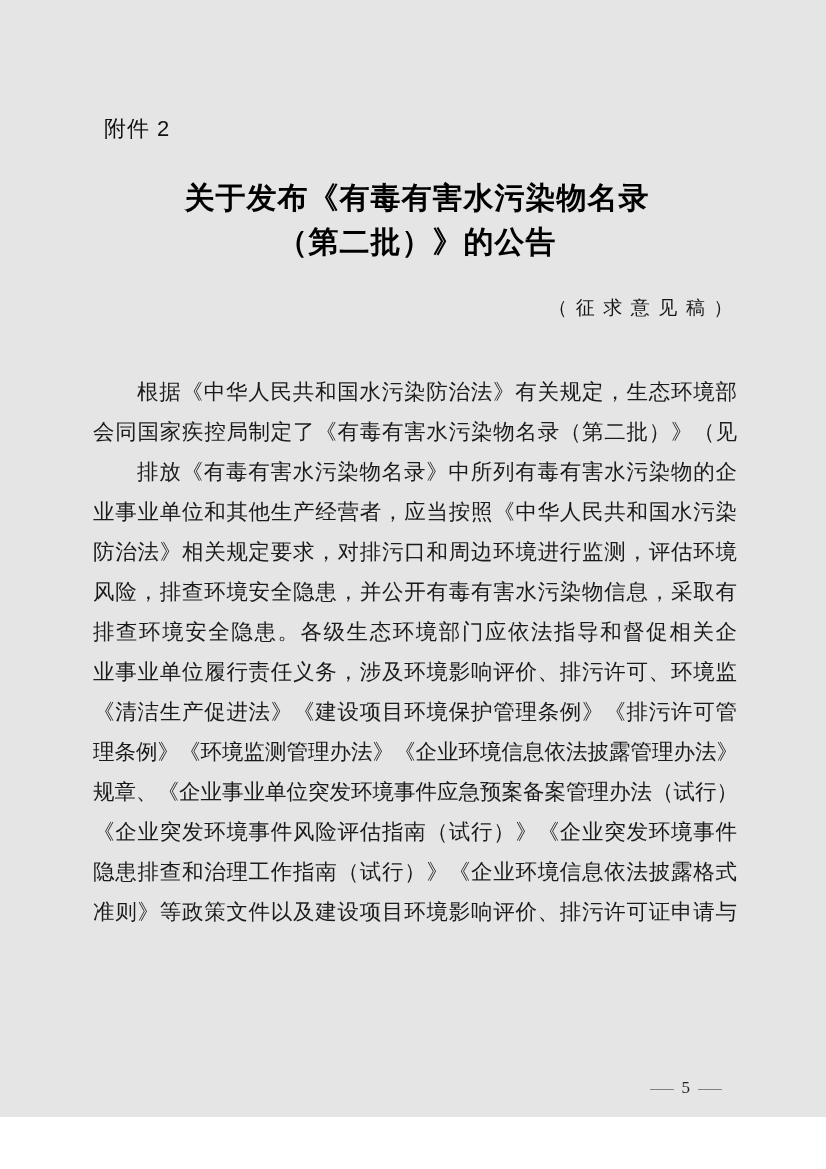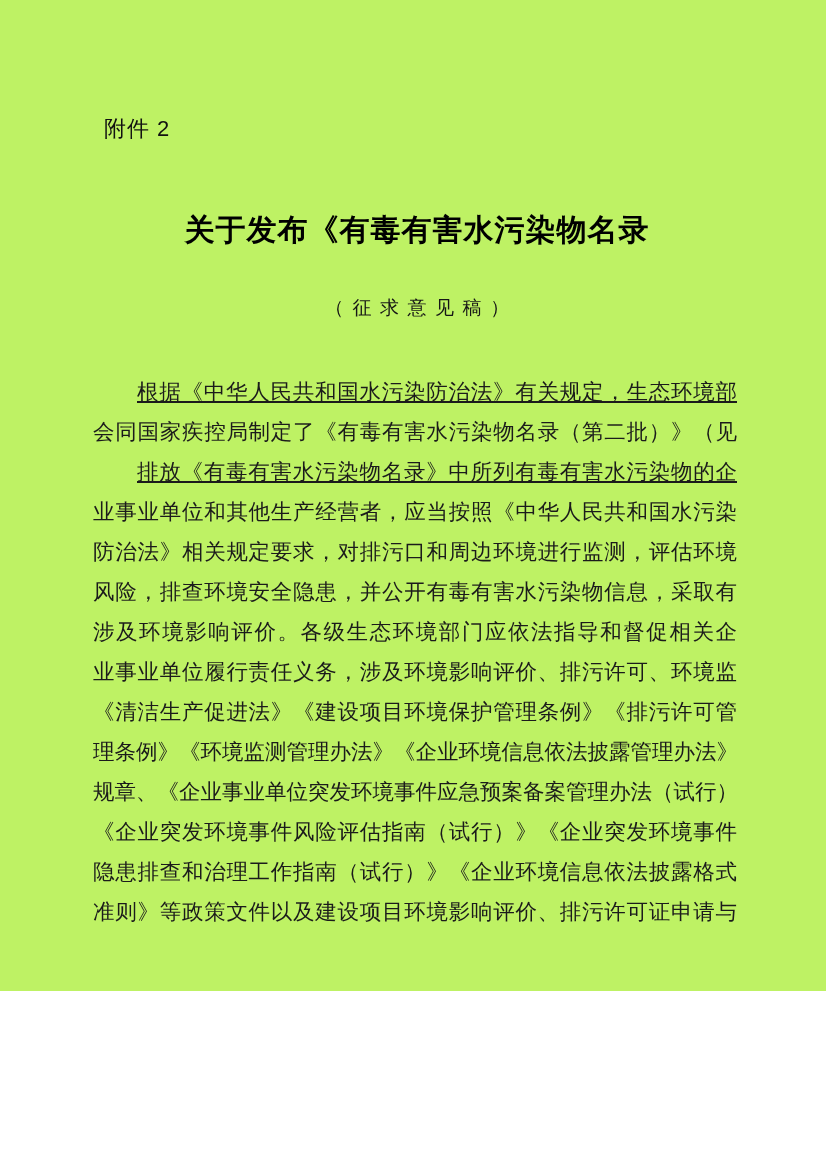--- a/index.html
+++ b/index.html
@@ -3,61 +3,61 @@
 <meta charset="utf-8">
 <style>
   html, body {
     margin: 0;
     padding: 0;
     background: #ffffff;
   }
   .page {
     position: relative;
     width: 826px;
-    height: 991px;
+    height: 1117px;
     margin: 0 auto;
-    background: #bef264;
+    background: #e5e5e5;
     overflow: hidden;
     color: #1b1b1b;
   }
 
   
   .attachment-label {
     position: absolute;
     left: 104px;
     top: 114px;
     font-family: "Liberation Sans", "DejaVu Sans", sans-serif;
     font-size: 22px;
     font-weight: 500;
     color: #111;
     letter-spacing: 1px;
   }
 
   
   .doc-title {
     position: absolute;
     left: 93px;
-    top: 208px;
+    top: 176px;
     width: 648px;
     text-align: center;
     font-family: Liberation Sans, sans-serif;
     font-size: 30px;
     font-weight: bold;
     color: #000;
     line-height: 44px;
     letter-spacing: 1px;
   }
 
   
   .doc-subtitle {
     position: absolute;
     left: 93px;
     top: 295px;
     width: 648px;
-    text-align: center;
+    text-align: right;
     font-family: "Liberation Serif", "DejaVu Serif", serif;
     font-size: 19px;
     font-weight: 400;
     color: #161616;
     letter-spacing: 0.45em;
     text-indent: 0.45em; 
   }
 
   
   .doc-body {
@@ -72,21 +72,20 @@
   }
   .body-line {
     height: 40px;
     white-space: nowrap;
     text-align: justify;
     text-align-last: justify;
     overflow: hidden;
   }
   .body-line.indent {
     text-indent: 44px;
-    text-decoration: underline;
   }
   .body-line.para-end {
     text-align-last: left;
   }
 
   
   .page-number {
     position: absolute;
     top: 1078px;
     right: 107px;
@@ -108,32 +107,33 @@
 </style>
 </head>
 <body>
 
 <div class="page">
 
   <div class="attachment-label">附件 2</div>
 
   <div class="doc-title">
     <div>关于发布《有毒有害水污染物名录</div>
+    <div>（第二批）》的公告</div>
   </div>
 
   <div class="doc-subtitle">（征求意见稿）</div>
 
   <div class="doc-body">
     <div class="body-line indent">根据《中华人民共和国水污染防治法》有关规定，生态环境部</div>
     <div class="body-line">会同国家疾控局制定了《有毒有害水污染物名录（第二批）》（见</div>
     <div class="body-line indent">排放《有毒有害水污染物名录》中所列有毒有害水污染物的企</div>
     <div class="body-line">业事业单位和其他生产经营者，应当按照《中华人民共和国水污染</div>
     <div class="body-line">防治法》相关规定要求，对排污口和周边环境进行监测，评估环境</div>
     <div class="body-line">风险，排查环境安全隐患，并公开有毒有害水污染物信息，采取有</div>
-    <div class="body-line">涉及环境影响评价。各级生态环境部门应依法指导和督促相关企</div>
+    <div class="body-line">排查环境安全隐患。各级生态环境部门应依法指导和督促相关企</div>
     <div class="body-line">业事业单位履行责任义务，涉及环境影响评价、排污许可、环境监</div>
     <div class="body-line">《清洁生产促进法》《建设项目环境保护管理条例》《排污许可管</div>
     <div class="body-line">理条例》《环境监测管理办法》《企业环境信息依法披露管理办法》</div>
     <div class="body-line">规章、《企业事业单位突发环境事件应急预案备案管理办法（试行）》</div>
     <div class="body-line">《企业突发环境事件风险评估指南（试行）》《企业突发环境事件</div>
     <div class="body-line">隐患排查和治理工作指南（试行）》《企业环境信息依法披露格式</div>
     <div class="body-line">准则》等政策文件以及建设项目环境影响评价、排污许可证申请与</div>
   </div>
 
   <div class="page-number">

